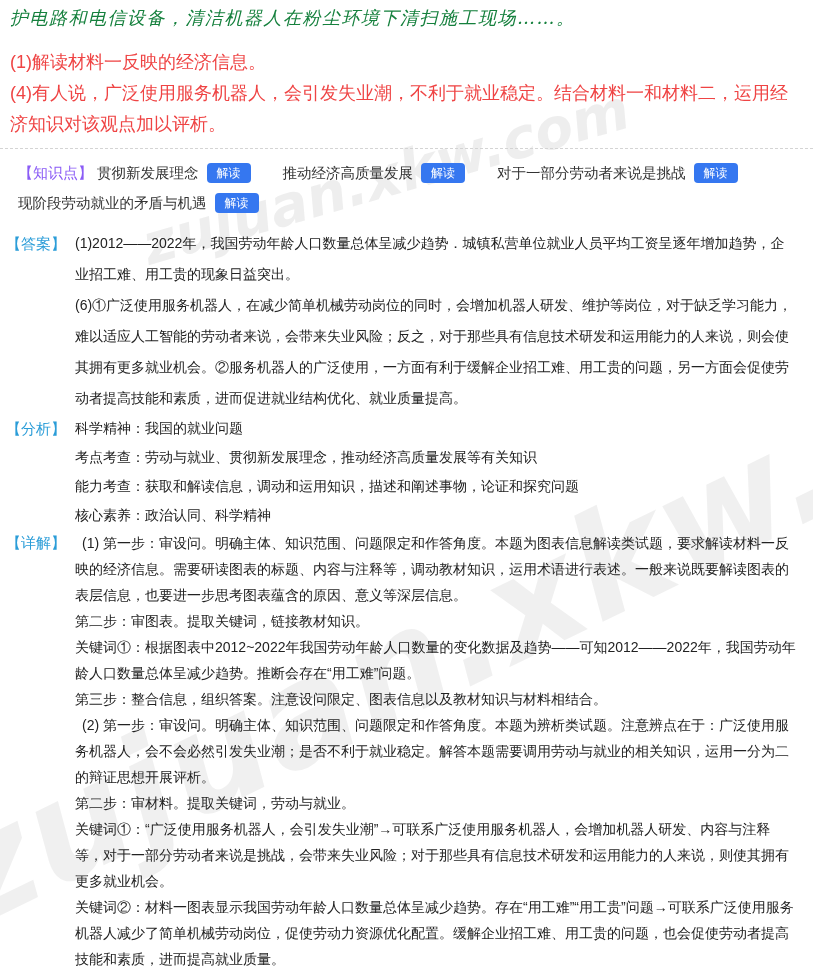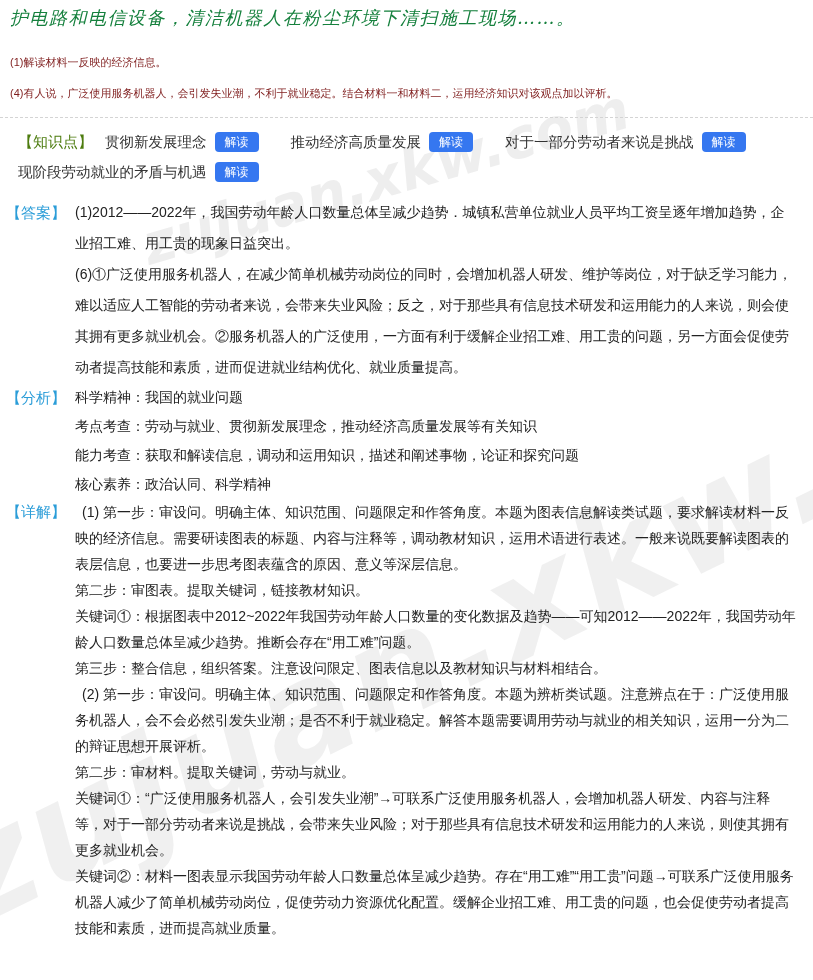--- a/index.html
+++ b/index.html
@@ -25,30 +25,30 @@
     letter-spacing:2px;
   }
   
   .content { position:relative; z-index:1; }
   .material {
     margin:6px 12px 4px 10px;
     font-family:"DejaVu Serif", serif; font-style:italic;
     font-size:18px; color:#15803d; letter-spacing:1.5px;
   }
   .question {
-    margin:0 12px 0 10px; font-size:11px; line-height:31px; color:#7f1d1d;
+    margin:0 12px 0 10px; font-size:18px; line-height:31px; color:#ef4444;
   }
   .q-first { margin-top:17px; }
   .divider { border-top:1px dashed #d4d4d4; margin-top:8px; }
   
   .kp-row {
     margin:0 12px 0 18px; line-height:30px; font-size:14.5px; color:#333;
   }
   .kp-first { margin-top:9px; }
-  .kp-label { color:#4d7c0f; font-size:15px; margin-right:8px; }
+  .kp-label { color:#8b5cf6; font-size:15px; margin-right:0; }
   .kp-item { margin-right:28px; white-space:nowrap; }
   .jiedu-btn {
     display:inline-block; background:#3577f0; color:#fff;
     font-size:12px; line-height:18px; padding:1px 10px; border-radius:4px;
     margin-left:8px; cursor:pointer; vertical-align:1px;
   }
   
   .sec {
     position:relative; padding:0 16px 0 75px;
     font-size:14px; color:#222;

